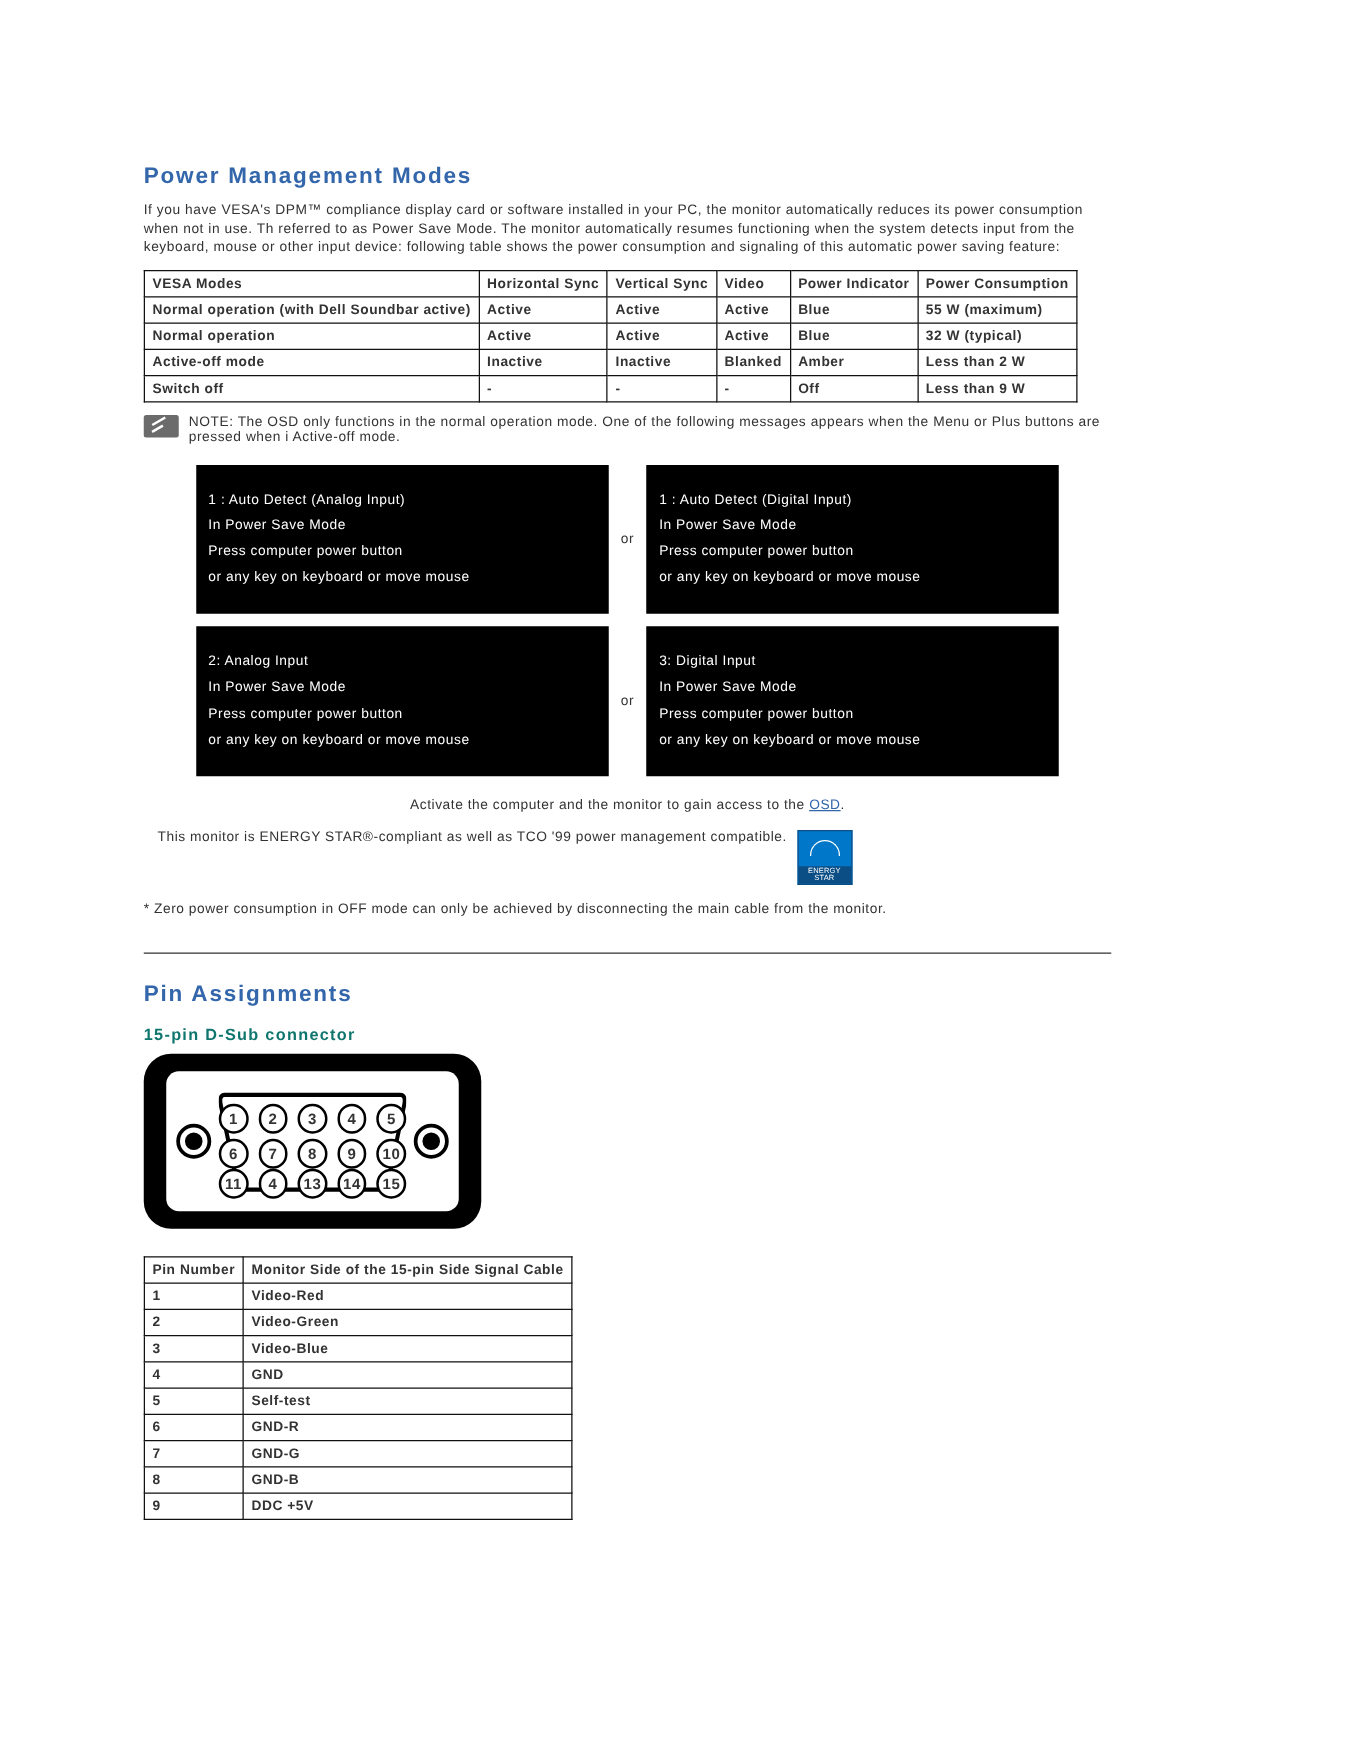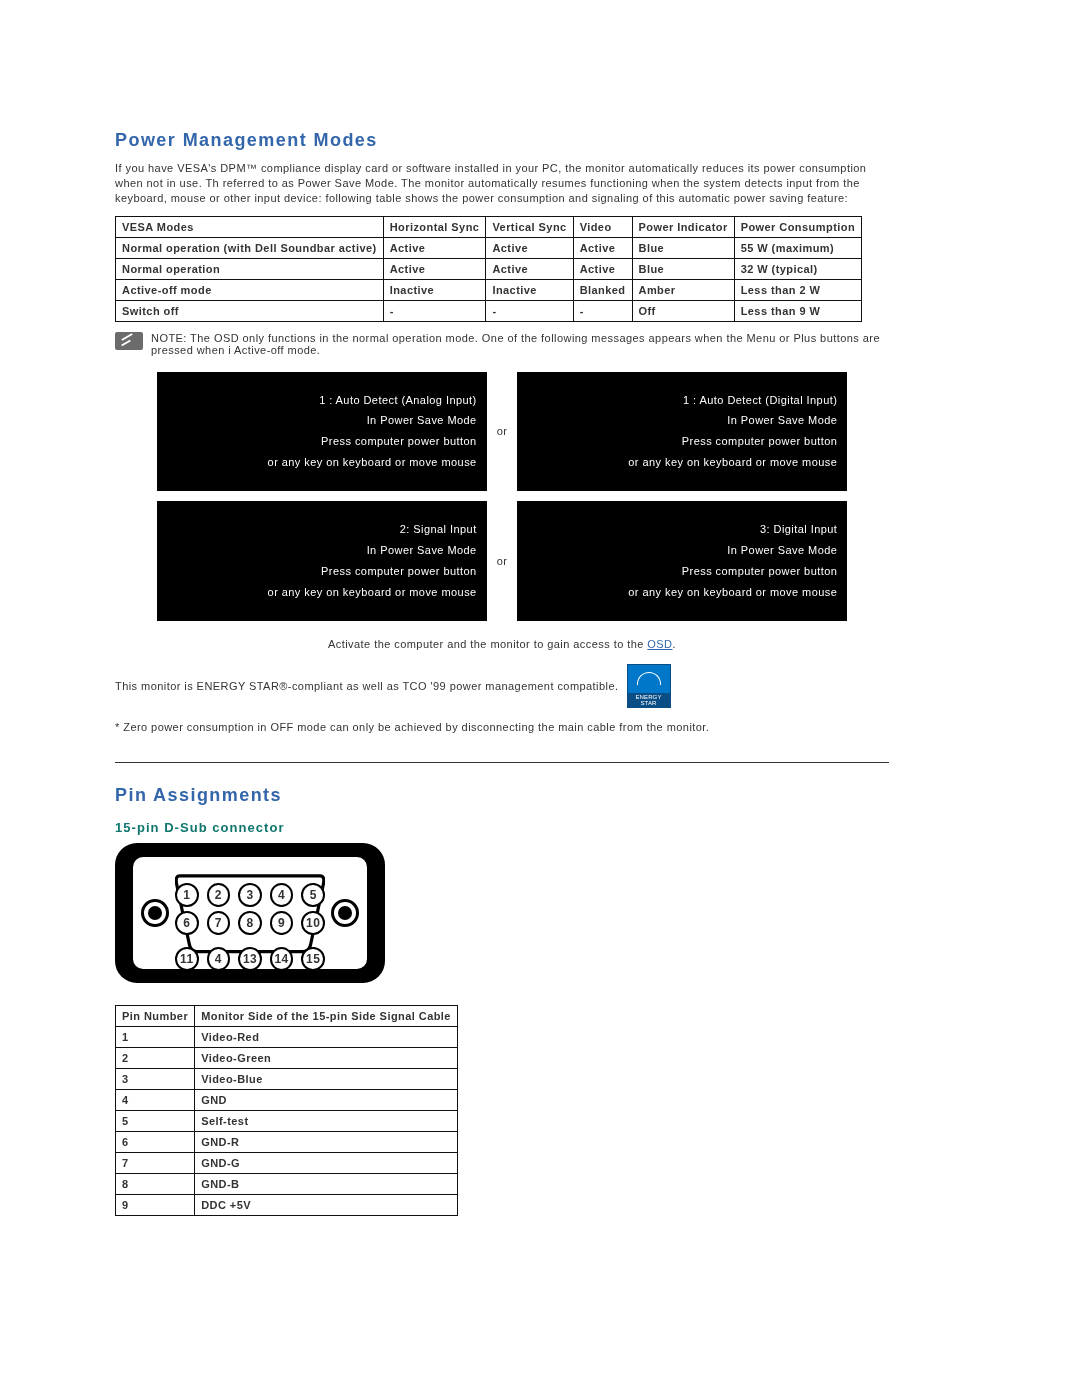--- a/index.html
+++ b/index.html
@@ -8,42 +8,42 @@
   h3{font-family:Verdana,Arial,sans-serif;color:#0f766e;font-size:13px;font-weight:bold;margin:14px 0 8px 0;letter-spacing:.08em}
   p{margin:6px 0;line-height:1.35}
   table.grid{border-collapse:collapse;margin:10px 0}
   table.grid td,table.grid th{border:1px solid #111;padding:4px 6px;font-size:11px;vertical-align:top;text-align:left;font-weight:bold}
   .note-row{display:flex;align-items:flex-start;margin-top:8px}
   .note-icon{width:28px;height:18px;background:#6b6b6b;border-radius:2px;margin-right:8px;flex:none;position:relative}
   .note-icon:before{content:"";position:absolute;left:6px;top:4px;width:12px;height:2px;background:#fff;transform:rotate(-30deg)}
   .note-icon:after{content:"";position:absolute;left:6px;top:10px;width:10px;height:2px;background:#fff;transform:rotate(-30deg)}
   .msg-table{margin:10px auto}
   .msg-table td{vertical-align:middle;padding:4px}
-  .blackbox{background:#000;color:#fff;width:310px;padding:18px 10px;text-align:right;line-height:1.9;font-size:11px}
+  .blackbox{background:#000;color:#fff;width:310px;padding:18px 10px;text-align:left;line-height:1.9;font-size:11px}
   .or-cell{font-size:11px;padding:0 8px}
   .center{text-align:center}
   a.osd{color:#3366aa;}
-  .es-row{display:flex;align-items:center;margin:12px 0}
+  .es-row{display:flex;align-items:flex-start;margin:12px 11px}
   .es-badge{width:42px;height:42px;background:#0077c8;border:1px solid #0b4e86;margin-left:8px;color:#fff;font-size:6px;display:flex;flex-direction:column;justify-content:flex-end;align-items:center;position:relative}
   .es-badge:before{content:"";position:absolute;top:7px;left:9px;width:22px;height:12px;border:1.5px solid #fff;border-bottom:none;border-radius:12px 12px 0 0}
   .es-badge .lab{background:#0b4e86;width:100%;text-align:center;font-size:6px;letter-spacing:.02em;padding:1px 0}
   hr.sep{border:none;border-top:1px solid #333;margin:28px 0 22px 0}
   
   .dsub-wrap{width:270px;height:140px;background:#000;border-radius:22px;position:relative;margin-top:6px}
   .dsub-inner{position:absolute;left:18px;right:18px;top:14px;bottom:14px;background:#fff;border-radius:10px}
   .dsub-screw{position:absolute;width:22px;height:22px;border:3px solid #000;border-radius:50%;top:50%;transform:translateY(-50%);background:#fff}
   .dsub-screw:before{content:"";position:absolute;inset:4px;border-radius:50%;background:#000}
   .dsub-screw.l{left:8px}
   .dsub-screw.r{right:8px}
   .trap{position:absolute;left:42px;right:42px;top:10px;bottom:10px}
   .trap svg{width:100%;height:100%}
   .pins{position:absolute;left:0;right:0;display:flex;justify-content:center;gap:8px}
   .pins.row1{top:16px}
   .pins.row2{top:44px}
-  .pins.row3{top:80px}
+  .pins.row3{top:68px}
   .pin{width:20px;height:20px;border:2px solid #000;border-radius:50%;display:flex;align-items:center;justify-content:center;font-weight:bold;font-size:12px;background:#fff}
 </style>
 </head>
 <body>
 
 <div class="page">
 
   <h2>Power Management Modes</h2>
   <p>If you have VESA's DPM™ compliance display card or software installed in your PC, the monitor automatically reduces its power consumption when not in use. Th referred to as Power Save Mode. The monitor automatically resumes functioning when the system detects input from the keyboard, mouse or other input device: following table shows the power consumption and signaling of this automatic power saving feature:</p>
 
@@ -114,21 +114,21 @@
         <div>1 : Auto Detect (Digital Input)</div>
         <div>In Power Save Mode</div>
         <div>Press computer power button</div>
         <div>or any key on keyboard or move mouse</div>
       </div>
           </td>
     </tr>
     <tr>
       <td>
             <div class="blackbox">
-        <div>2: Signal Input</div>
+        <div>2: Analog Input</div>
         <div>In Power Save Mode</div>
         <div>Press computer power button</div>
         <div>or any key on keyboard or move mouse</div>
       </div>
           </td>
       <td class="or-cell">or</td>
       <td>
             <div class="blackbox">
         <div>3: Digital Input</div>
         <div>In Power Save Mode</div>

